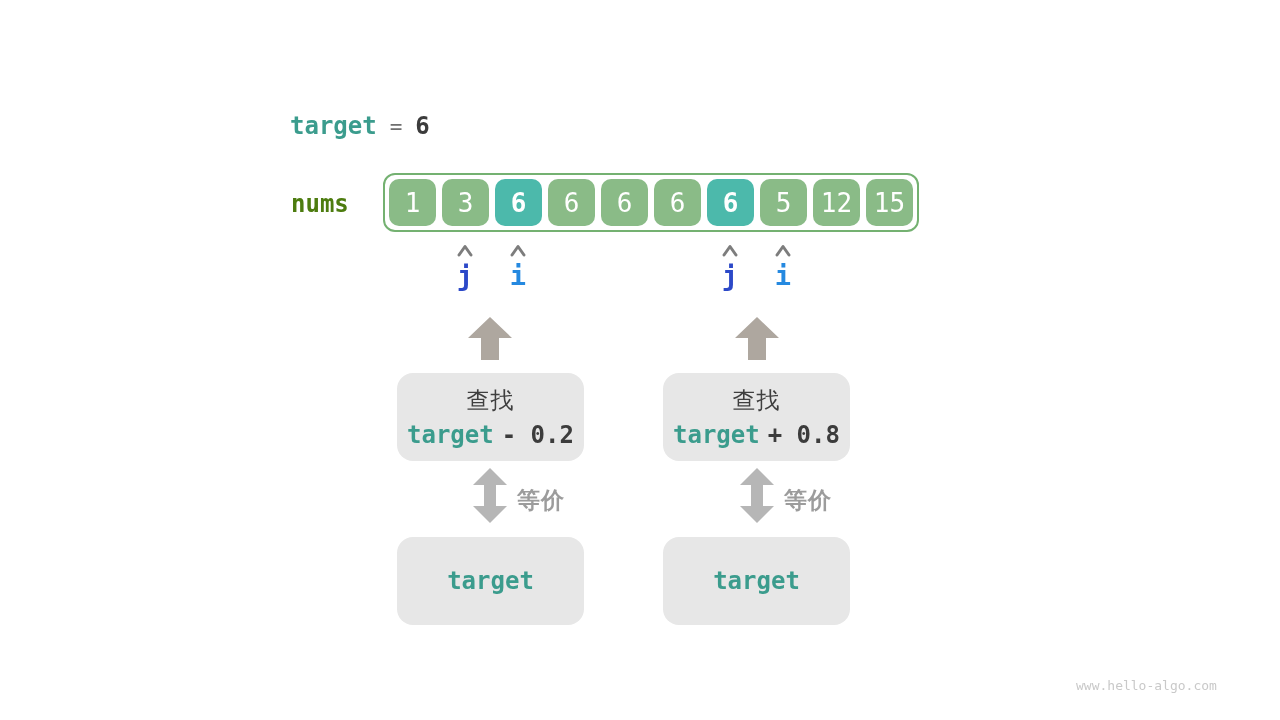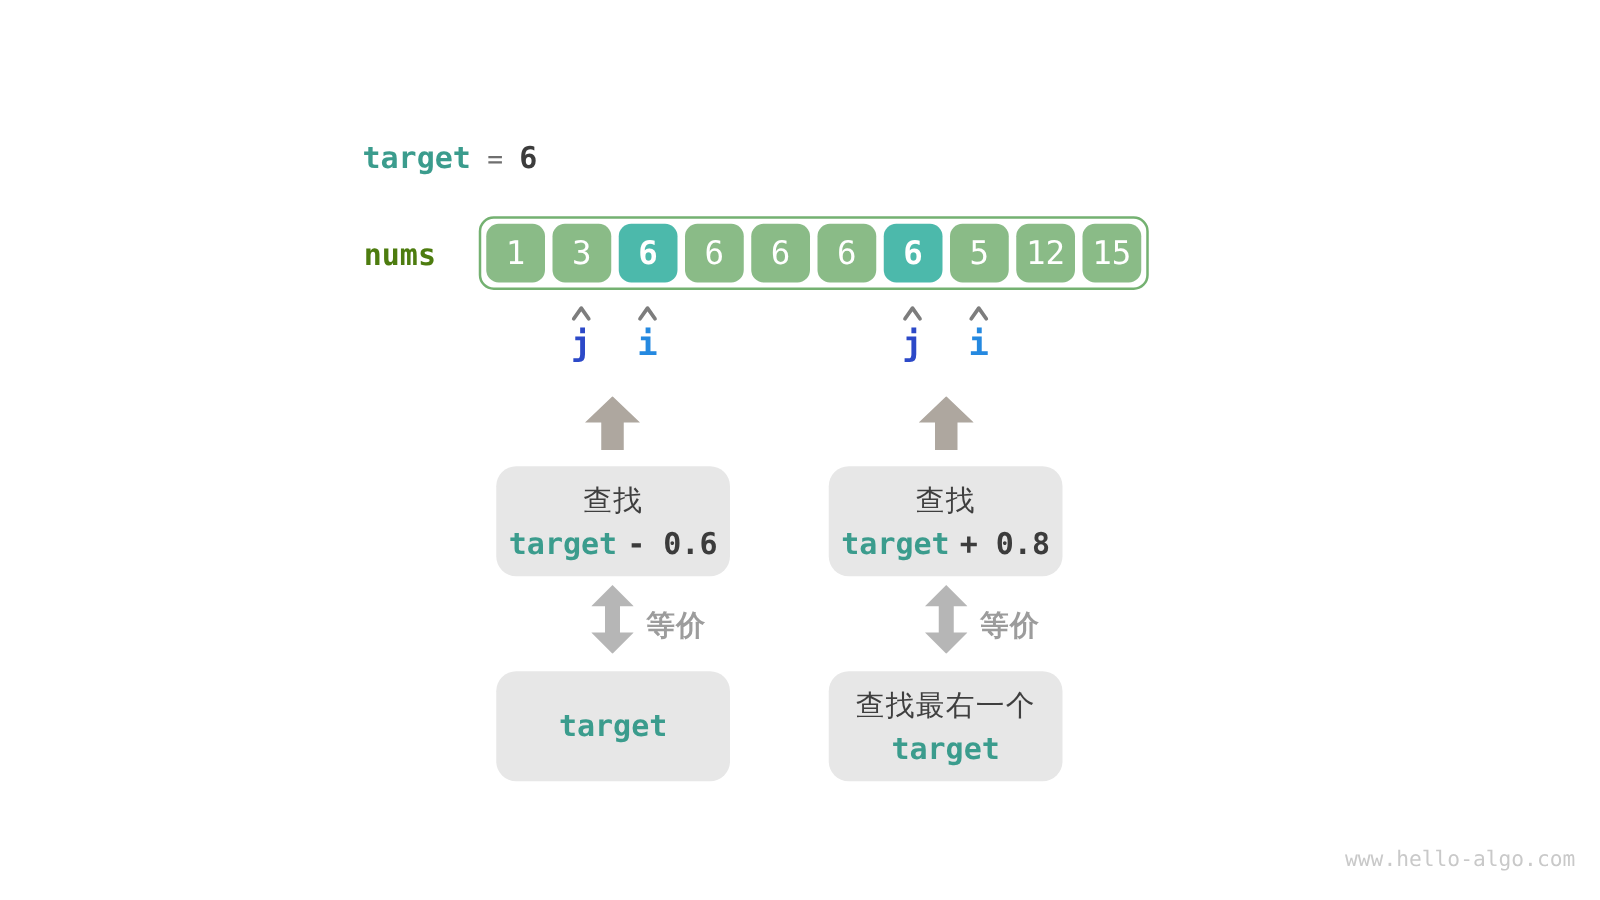--- a/index.html
+++ b/index.html
@@ -90,21 +90,21 @@
   .equiv-arrow { position: absolute; top: 468px; }
   .equiv-label {
     position: absolute; top: 485px;
     color: #9c9c9c; font-weight: 700; font-size: 23px;
     letter-spacing: 1px;
   }
 
   .watermark {
     position: absolute;
     left: 1076px; top: 678px;
-    color: #c9c9c9; font-size: 17px;
+    color: #c9c9c9; font-size: 13px;
     font-family: "DejaVu Sans Mono", "Liberation Mono", monospace;
   }
 </style>
 </head>
 <body>
 
 <div class="stage">
 
   <div class="target-line">
     <span class="t-var">target</span>
@@ -149,21 +149,21 @@
     <polygon points="22,0 44,21 31,21 31,43 13,43 13,21 0,21" fill="#aea79f"></polygon>
   </svg>
   <svg class="up-arrow" style="left:735px" width="44" height="43">
     <polygon points="22,0 44,21 31,21 31,43 13,43 13,21 0,21" fill="#aea79f"></polygon>
   </svg>
 
   <div class="panel" style="left:397px; top:373px">
     <div class="cn">查找</div>
     <div class="code">
       <span class="cv">target</span>
-      <span class="op">- 0.6</span>
+      <span class="op">- 0.2</span>
     </div>
   </div>
   <div class="panel" style="left:663px; top:373px">
     <div class="cn">查找</div>
     <div class="code">
       <span class="cv">target</span>
       <span class="op">+ 0.8</span>
     </div>
   </div>
 
@@ -179,21 +179,20 @@
   </svg>
   <div class="equiv-label" style="left:517px">等价</div>
   <div class="equiv-label" style="left:784px">等价</div>
 
   <div class="panel" style="left:397px; top:537px">
     <div class="code">
       <span class="cv">target</span>
     </div>
   </div>
   <div class="panel" style="left:663px; top:537px">
-    <div class="cn">查找最右一个</div>
     <div class="code">
       <span class="cv">target</span>
     </div>
   </div>
 
   <div class="watermark">www.hello-algo.com</div>
 
 </div>
 
 </body></html>

